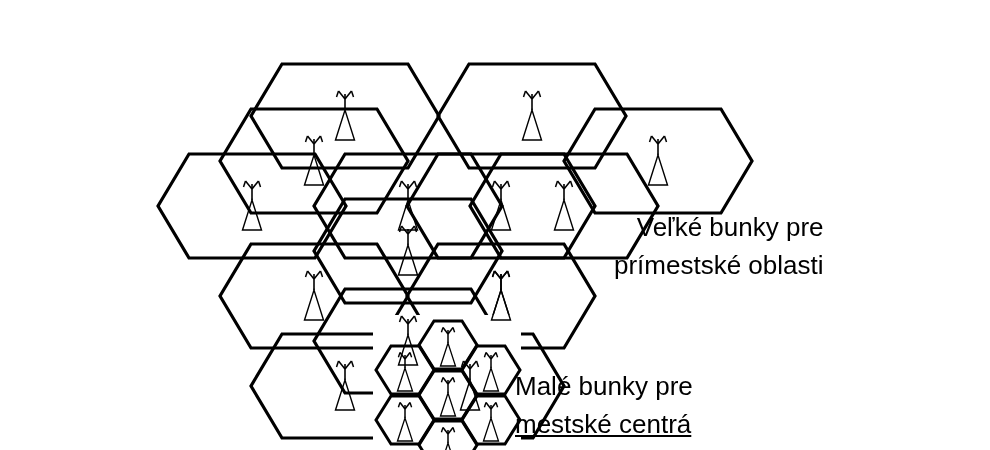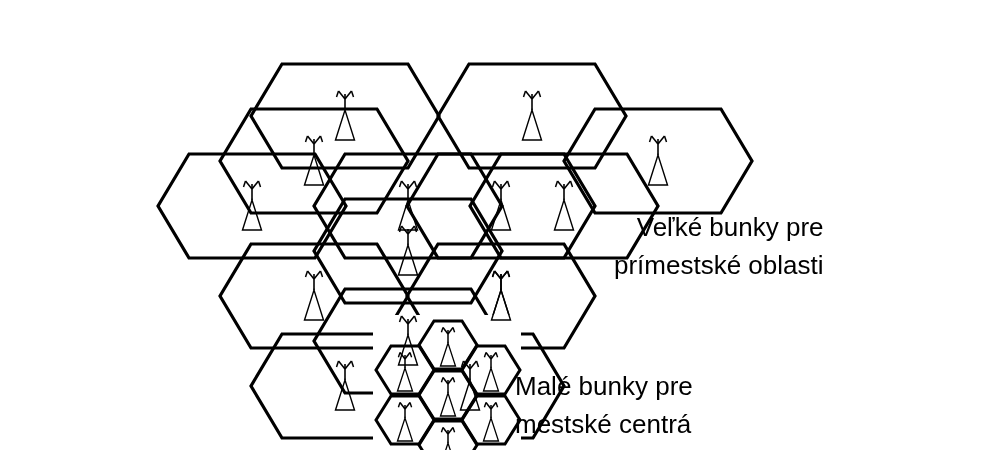--- a/index.html
+++ b/index.html
@@ -42,20 +42,21 @@
     text-align: center;
   }
   #label-small {
     left: 515px;
     top: 319px;
     text-align: left;
   }
   #label-small .line2 {
     display: block;
     text-align: left;
+    text-decoration: underline;
   }
 </style>
 </head>
 <body>
 
 <div id="stage">
 
   <svg id="net" viewBox="0 0 990 450" xmlns="http://www.w3.org/2000/svg">
     <defs>
       <g id="tower">

